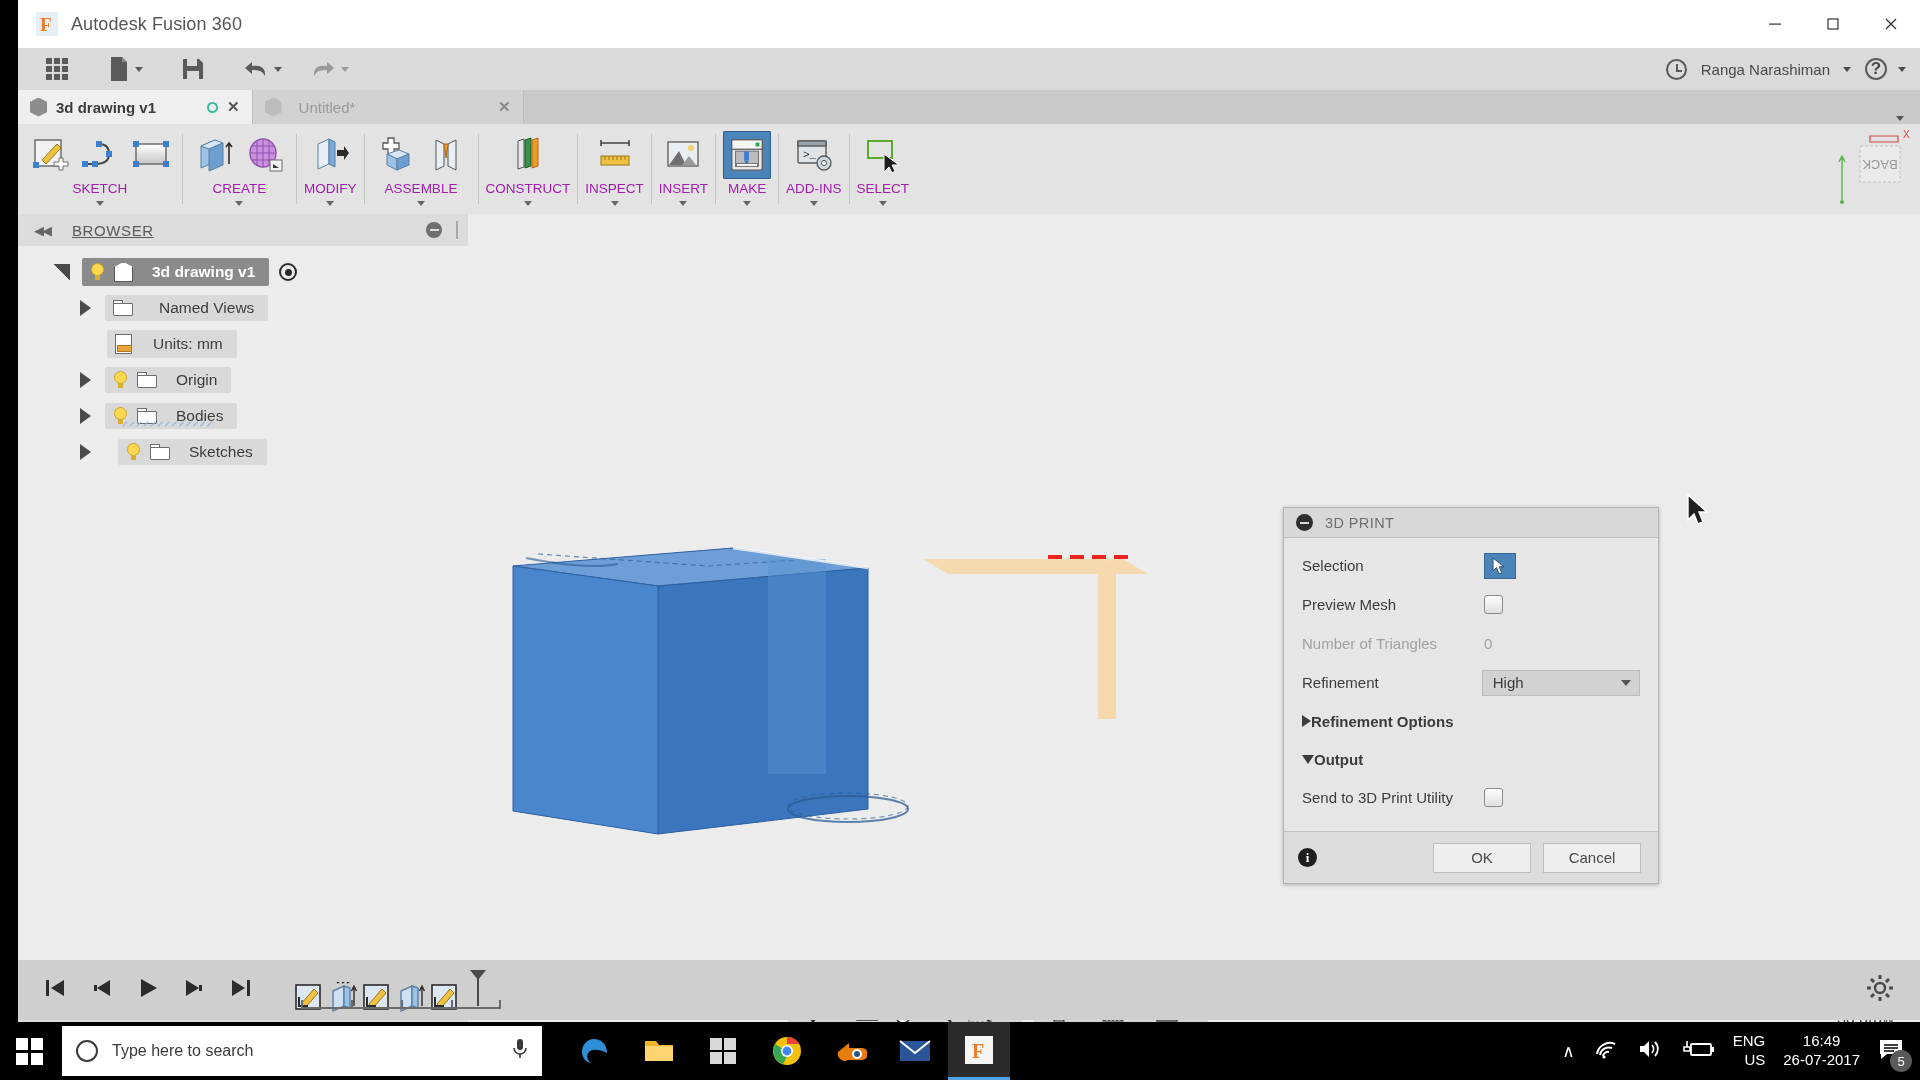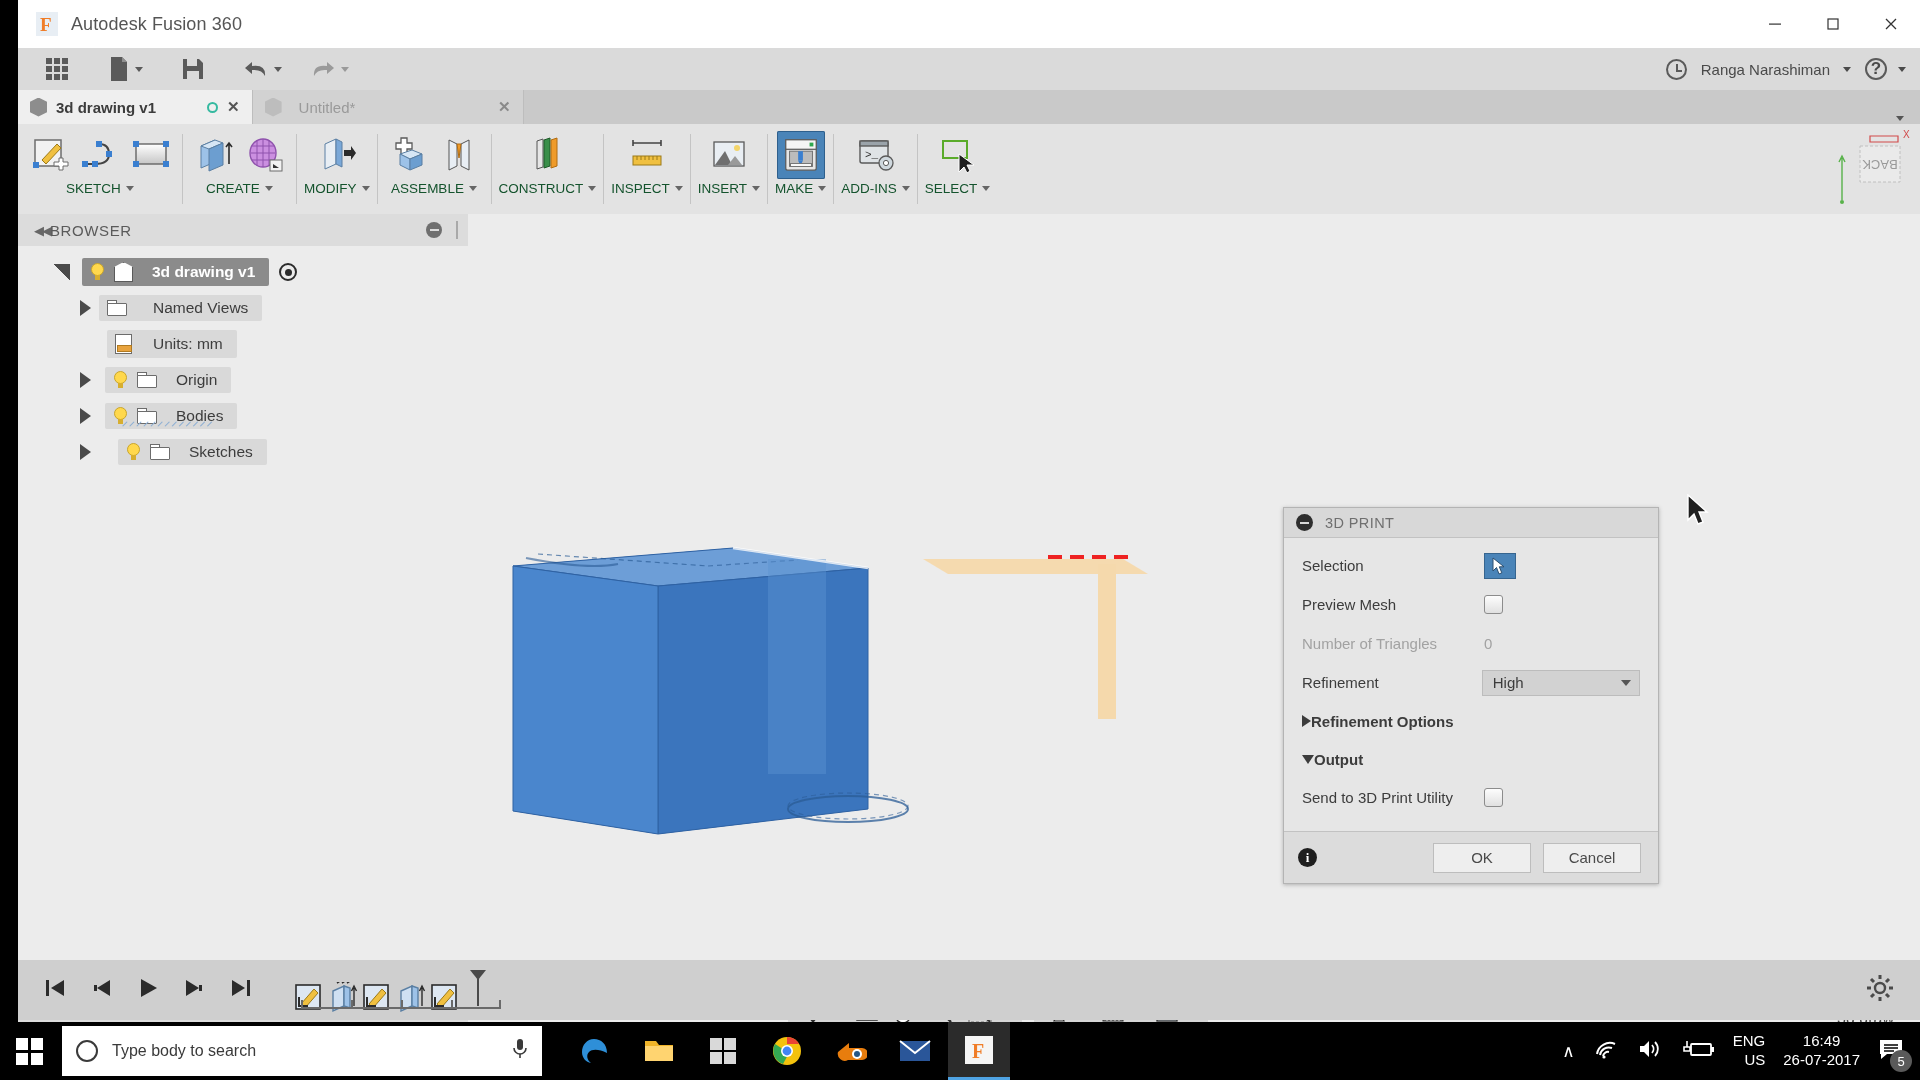--- a/index.html
+++ b/index.html
@@ -48,35 +48,35 @@
   .tabs-caret { position:absolute; right:16px; bottom:3px; }
 
   
   .ribbon { height:90px; background:#e3e3e3; display:flex; align-items:stretch; position:relative; }
   .ws-btn { width:145px; background:#a8a8a8; display:flex; align-items:center; justify-content:center; position:relative; }
   .ws-btn .grip { position:absolute; left:26px; top:34px; width:8px; height:22px; border-left:2px solid #8c8c8c; border-right:2px solid #8c8c8c; }
   .ws-label { font-size:15px; color:#fff; font-weight:bold; letter-spacing:.4px; margin-top:30px; }
   .ws-caret { width:0;height:0;border-left:5px solid transparent;border-right:5px solid transparent;border-top:6px solid #fff; margin-left:7px; margin-top:32px;}
   .rgroup { display:flex; flex-direction:column; align-items:center; justify-content:flex-start; padding:0 7px; position:relative; }
   .rgroup-icons { display:flex; align-items:flex-start; gap:3px; padding-top:7px; height:57px; }
-  .rgroup-label { font-size:13.5px; color:#14532d; display:flex; align-items:center; gap:5px; }
+  .rgroup-label { font-size:13.5px; color:#a21caf; display:flex; align-items:center; gap:5px;flex-direction:column; }
   .rgroup-label .c { width:0;height:0;border-left:4px solid transparent;border-right:4px solid transparent;border-top:5px solid #666;}
   .rsep { width:1px; background:#c4c4c4; margin:10px 0; }
   .ricon { width:48px; height:48px; display:flex; align-items:center; justify-content:center; border-radius:2px; position:relative; }
   .ricon.sel { background:#4a84b8; box-shadow:0 0 0 1px #2e5f8c inset; }
   .nav-cube-area { position:absolute; right:10px; top:4px; width:150px; height:85px; }
 
   
   .body-area { position:relative; height:862px; background:#ececec; }
 
   
   .browser { position:absolute; left:0; top:0; width:450px; }
   .panel-head { height:32px; background:#dcdcdc; display:flex; align-items:center; position:relative; }
   .panel-head .collapse { margin-left:16px; color:#666; font-size:13px; letter-spacing:-2px;}
-  .panel-head .title { font-size:15px; color:#5a5a5a; letter-spacing:.6px; }
+  .panel-head .title { margin-left:22px; font-size:15px; color:#5a5a5a; letter-spacing:.6px;text-decoration:underline; }
   .panel-head .dotbtn { position:absolute; right:26px; width:16px;height:16px;border-radius:50%;background:#6f6f6f;display:flex;align-items:center;justify-content:center;}
   .panel-head .dotbtn::after{content:"";width:9px;height:2px;background:#dcdcdc;}
   .panel-head .edge { position:absolute; right:10px; width:2px; height:18px; border-left:1px solid #a9a9a9; border-right:1px solid #a9a9a9; }
   .tree { padding-top:8px; }
   .trow { height:36px; display:flex; align-items:center; font-size:15.5px; color:#3d3d3d; }
   .tri { width:0;height:0;border-top:8px solid transparent;border-bottom:8px solid transparent;border-left:11px solid transparent; }
   .tri.closed { border-left-color:#4a4a4a; background:none; }
   .tri.open { width:16px;height:16px;border:none; background:linear-gradient(225deg,#4a4a4a 50%,transparent 50%); }
   .trow .pill { display:flex; align-items:center; gap:9px; padding:4px 14px 4px 8px; border-radius:2px; }
   .trow .pill.dark { background:#8b8b8b; color:#fff; font-weight:bold; }
@@ -514,21 +514,21 @@
                   <span class="s"></span>
                 </span>
               <span class="cube-sm"></span>
               <span style="margin-left:10px;">3d drawing v1</span>
             </span>
             <span class="target" style="margin-left:10px;"></span>
           </div>
 
           <div class="trow" style="padding-left:62px;">
             <span class="tri closed"></span>
-            <span class="pill light" style="margin-left:8px;gap:14px;">
+            <span class="pill light" style="margin-left:14px;gap:14px;">
               <span class="folder">
                   <span class="f2"></span>
                   <span class="f1"></span>
                 </span>
               <span style="margin-left:12px;">Named Views</span>
             </span>
           </div>
 
           <div class="trow" style="padding-left:89px;">
             <span class="pill light">
@@ -851,21 +851,21 @@
     <div class="start">
       <div class="winlogo">
           <i></i>
           <i></i>
           <i></i>
           <i></i>
         </div>
     </div>
     <div class="searchbox">
       <span class="circ"></span>
-      <span class="ph">Type body to search</span>
+      <span class="ph">Type here to search</span>
       <span>
         <svg width="16" height="22" viewBox="0 0 16 22">
             <rect x="5" y="1" width="6" height="11" rx="3" fill="#3a3a3a"></rect>
             <path d="M2 10 a6 6 0 0 0 12 0" fill="none" stroke="#3a3a3a" stroke-width="1.6"></path>
             <path d="M8 16 v4" stroke="#3a3a3a" stroke-width="1.6"></path>
           </svg>
       </span>
     </div>
     <div class="tb-apps">
       <span class="tb-app">

